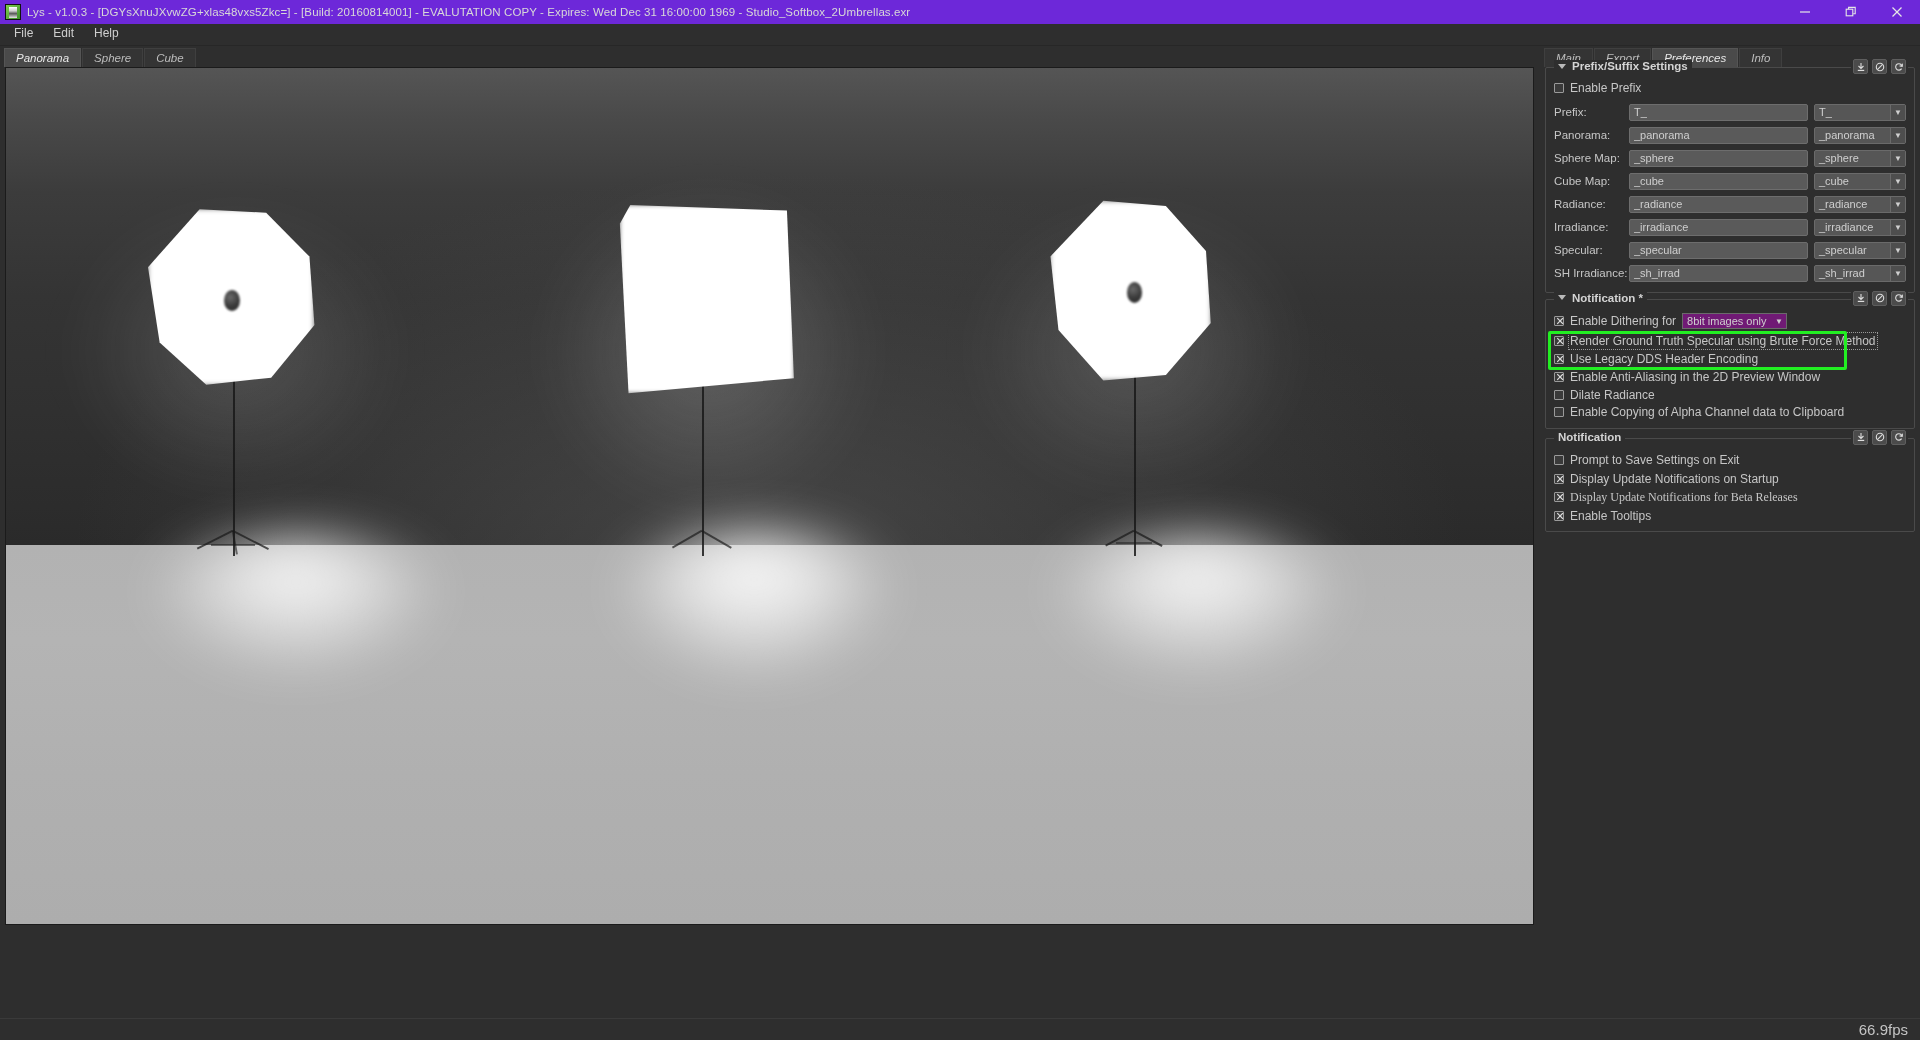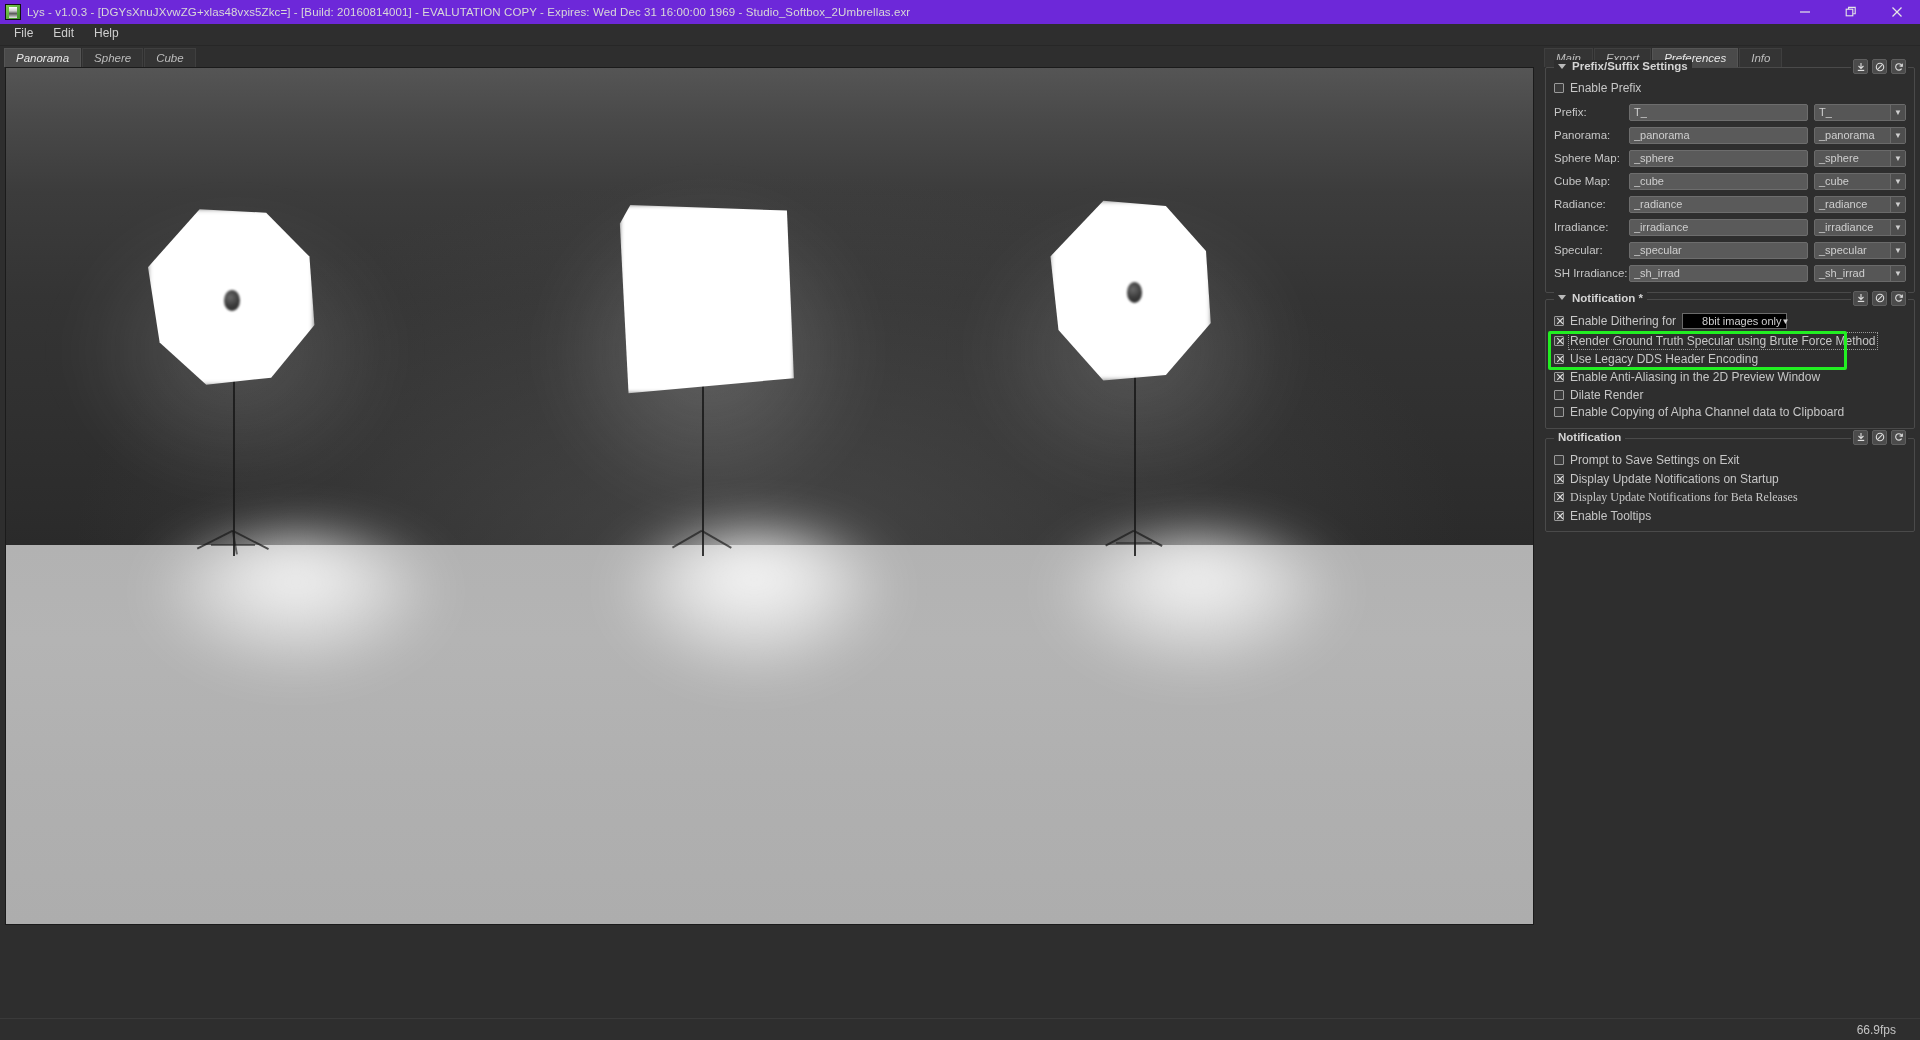--- a/index.html
+++ b/index.html
@@ -163,41 +163,41 @@
   }
   .chk.on::after {
     content:"✕"; position:absolute; left:0; top:-3px; width:10px;
     font-size:11px; line-height:14px; text-align:center; color:#e0e0e0;
   }
   .chktxt { font-size:12px; color:#c6c6c6; white-space:nowrap; }
   .chktxt.focused { outline:1px dotted #9a9a9a; outline-offset:1px; }
 
   .inline-combo {
     width:105px; height:16px; margin-left:6px;
-    background:#000000; border:1px solid #6a6a6a; border-radius:0;
-    display:flex; align-items:center;padding-left:15px;
+    background:#701a75; border:1px solid #6a6a6a; border-radius:0;
+    display:flex; align-items:center;
   }
   .inline-combo .cval { font-size:11px; color:#cfcfcf; padding-left:4px; flex:1 1 auto; white-space:nowrap; }
   .inline-combo .carrow {
     width:14px; height:14px; display:flex; align-items:center; justify-content:center;
     color:#d0d0d0; font-size:8px;
   }
 
   .highlight-box {
     position:absolute; border:3px solid #22ef22; border-radius:2px;
     pointer-events:none;
   }
 
   
   .statusbar {
     position:absolute; left:0; bottom:0; width:1920px; height:22px;
     background:#2e2e2e; border-top:1px solid #3a3a3a;
     display:flex; align-items:center; justify-content:flex-end;
   }
-  .fps { font-size:12px; color:#c4c4c4; margin-right:24px; }
+  .fps { font-size:15px; color:#c4c4c4; margin-right:12px; }
 </style>
 </head>
 <body>
 
 <div id="app">
 
   <div class="titlebar">
     <div class="title-icon"></div>
     <div class="title-text">Lys - v1.0.3 - [DGYsXnuJXvwZG+xlas48vxs5Zkc=] - [Build: 20160814001] - EVALUTATION COPY - Expires: Wed Dec 31 16:00:00 1969 - Studio_Softbox_2Umbrellas.exr</div>
     <div class="win-buttons">
@@ -444,21 +444,21 @@
         <span class="chktxt">Use Legacy DDS Header Encoding</span>
       </div>
 
       <div class="chkrow" style="margin-top:3px;">
         <span class="chk on"></span>
         <span class="chktxt">Enable Anti-Aliasing in the 2D Preview Window</span>
       </div>
 
       <div class="chkrow" style="margin-top:2px;">
         <span class="chk"></span>
-        <span class="chktxt">Dilate Render</span>
+        <span class="chktxt">Dilate Radiance</span>
       </div>
 
       <div class="chkrow" style="margin-top:2px;">
         <span class="chk"></span>
         <span class="chktxt">Enable Copying of Alpha Channel data to Clipboard</span>
       </div>
 
       <div class="highlight-box" style="left:2px; top:31px; width:299px; height:39px;"></div>
     </div>
 

